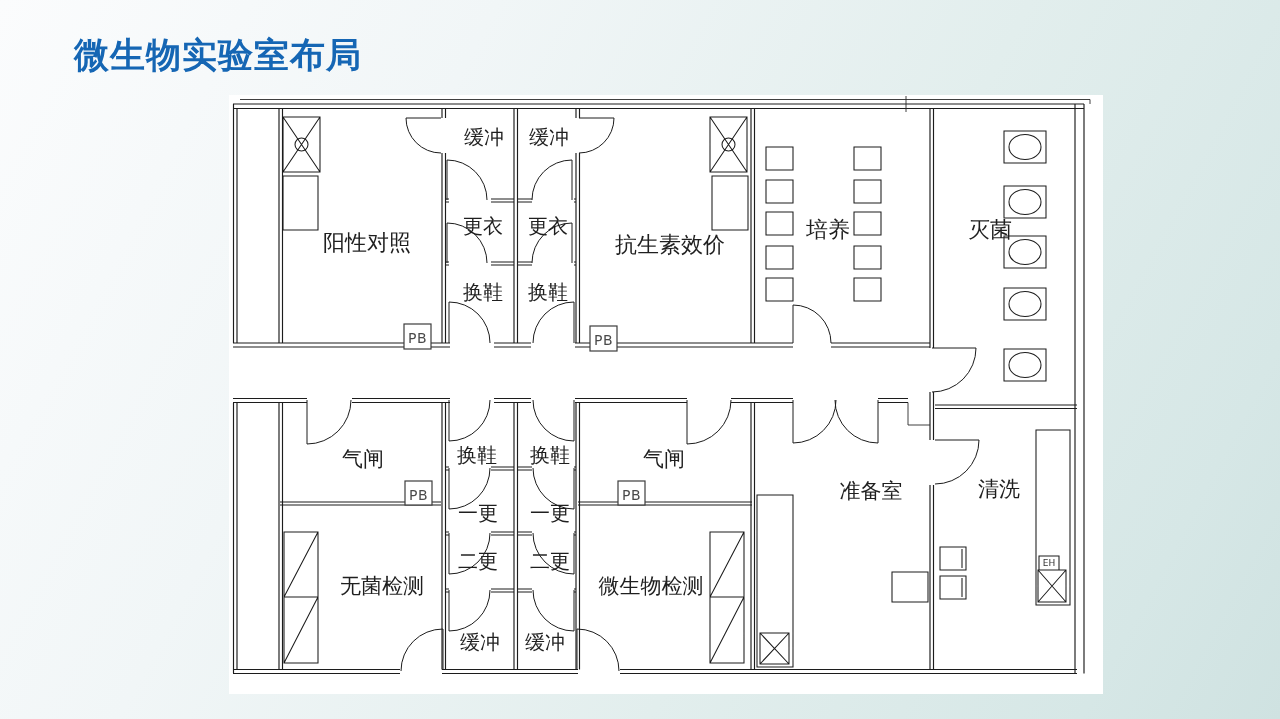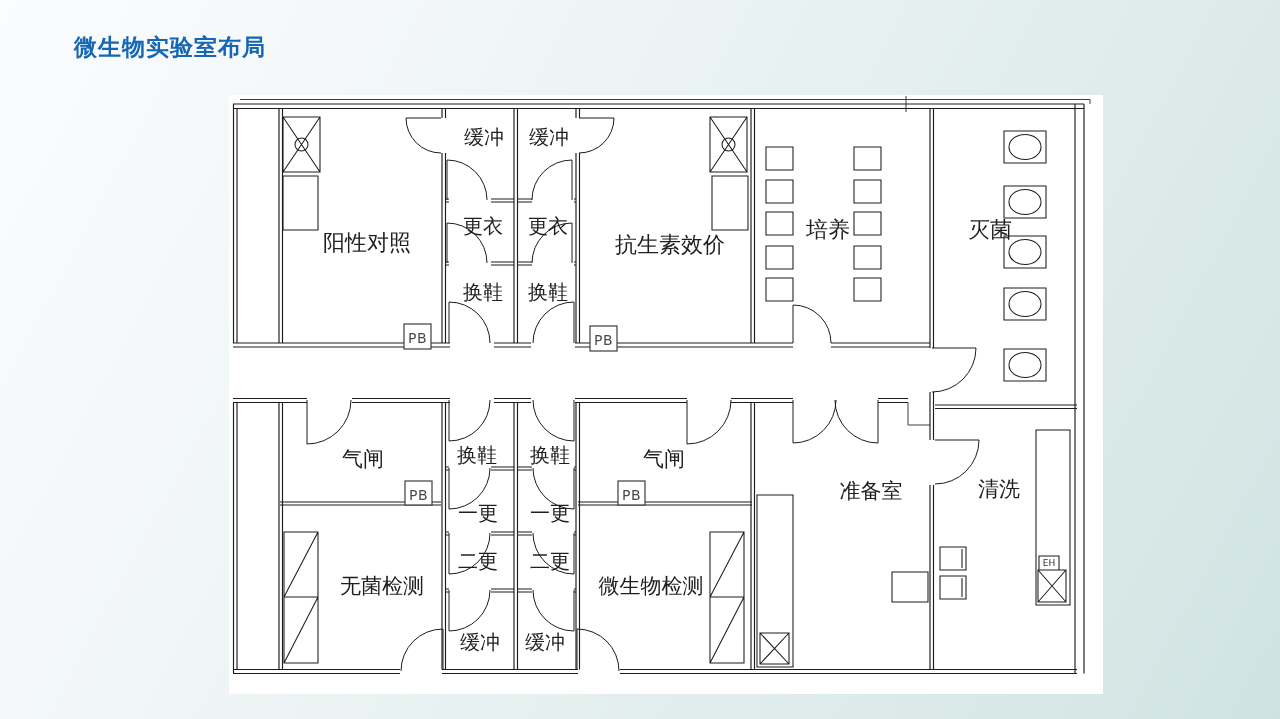--- a/index.html
+++ b/index.html
@@ -1,19 +1,19 @@
 <!DOCTYPE html>
 <html><head>
 <meta charset="utf-8">
 <style>
   html,body{margin:0;padding:0;}
   body{width:1280px;height:719px;overflow:hidden;font-family:"DejaVu Sans",sans-serif;}
   .slide{position:relative;width:1280px;height:719px;
     background:linear-gradient(118deg,#fbfcfd 0%,#f1f6f7 30%,#e2eeed 62%,#d6e7e6 88%,#cfe2e1 100%);}
-  .slide-title{position:absolute;left:74px;top:32px;font-size:23px;font-weight:700;
+  .slide-title{position:absolute;left:74px;top:32px;font-size:35px;font-weight:700;
     color:#1566b4;letter-spacing:1px;white-space:nowrap;}
   .plan-panel{position:absolute;left:229px;top:95px;width:874px;height:599px;background:#ffffff;}
   .plan-panel svg{position:absolute;left:0;top:0;width:874px;height:599px;display:block;}
   .wall{stroke:#1c1c1c;stroke-width:1.15;fill:none;}
   .thin{stroke:#2a2a2a;stroke-width:0.9;fill:none;}
   .door{stroke:#1c1c1c;stroke-width:1;fill:none;}
   .equip{stroke:#1c1c1c;stroke-width:1.05;fill:none;}
   text{fill:#1f1f1f;}
   .rm{font-size:21px;}
   .rm-l{font-size:22px;}

